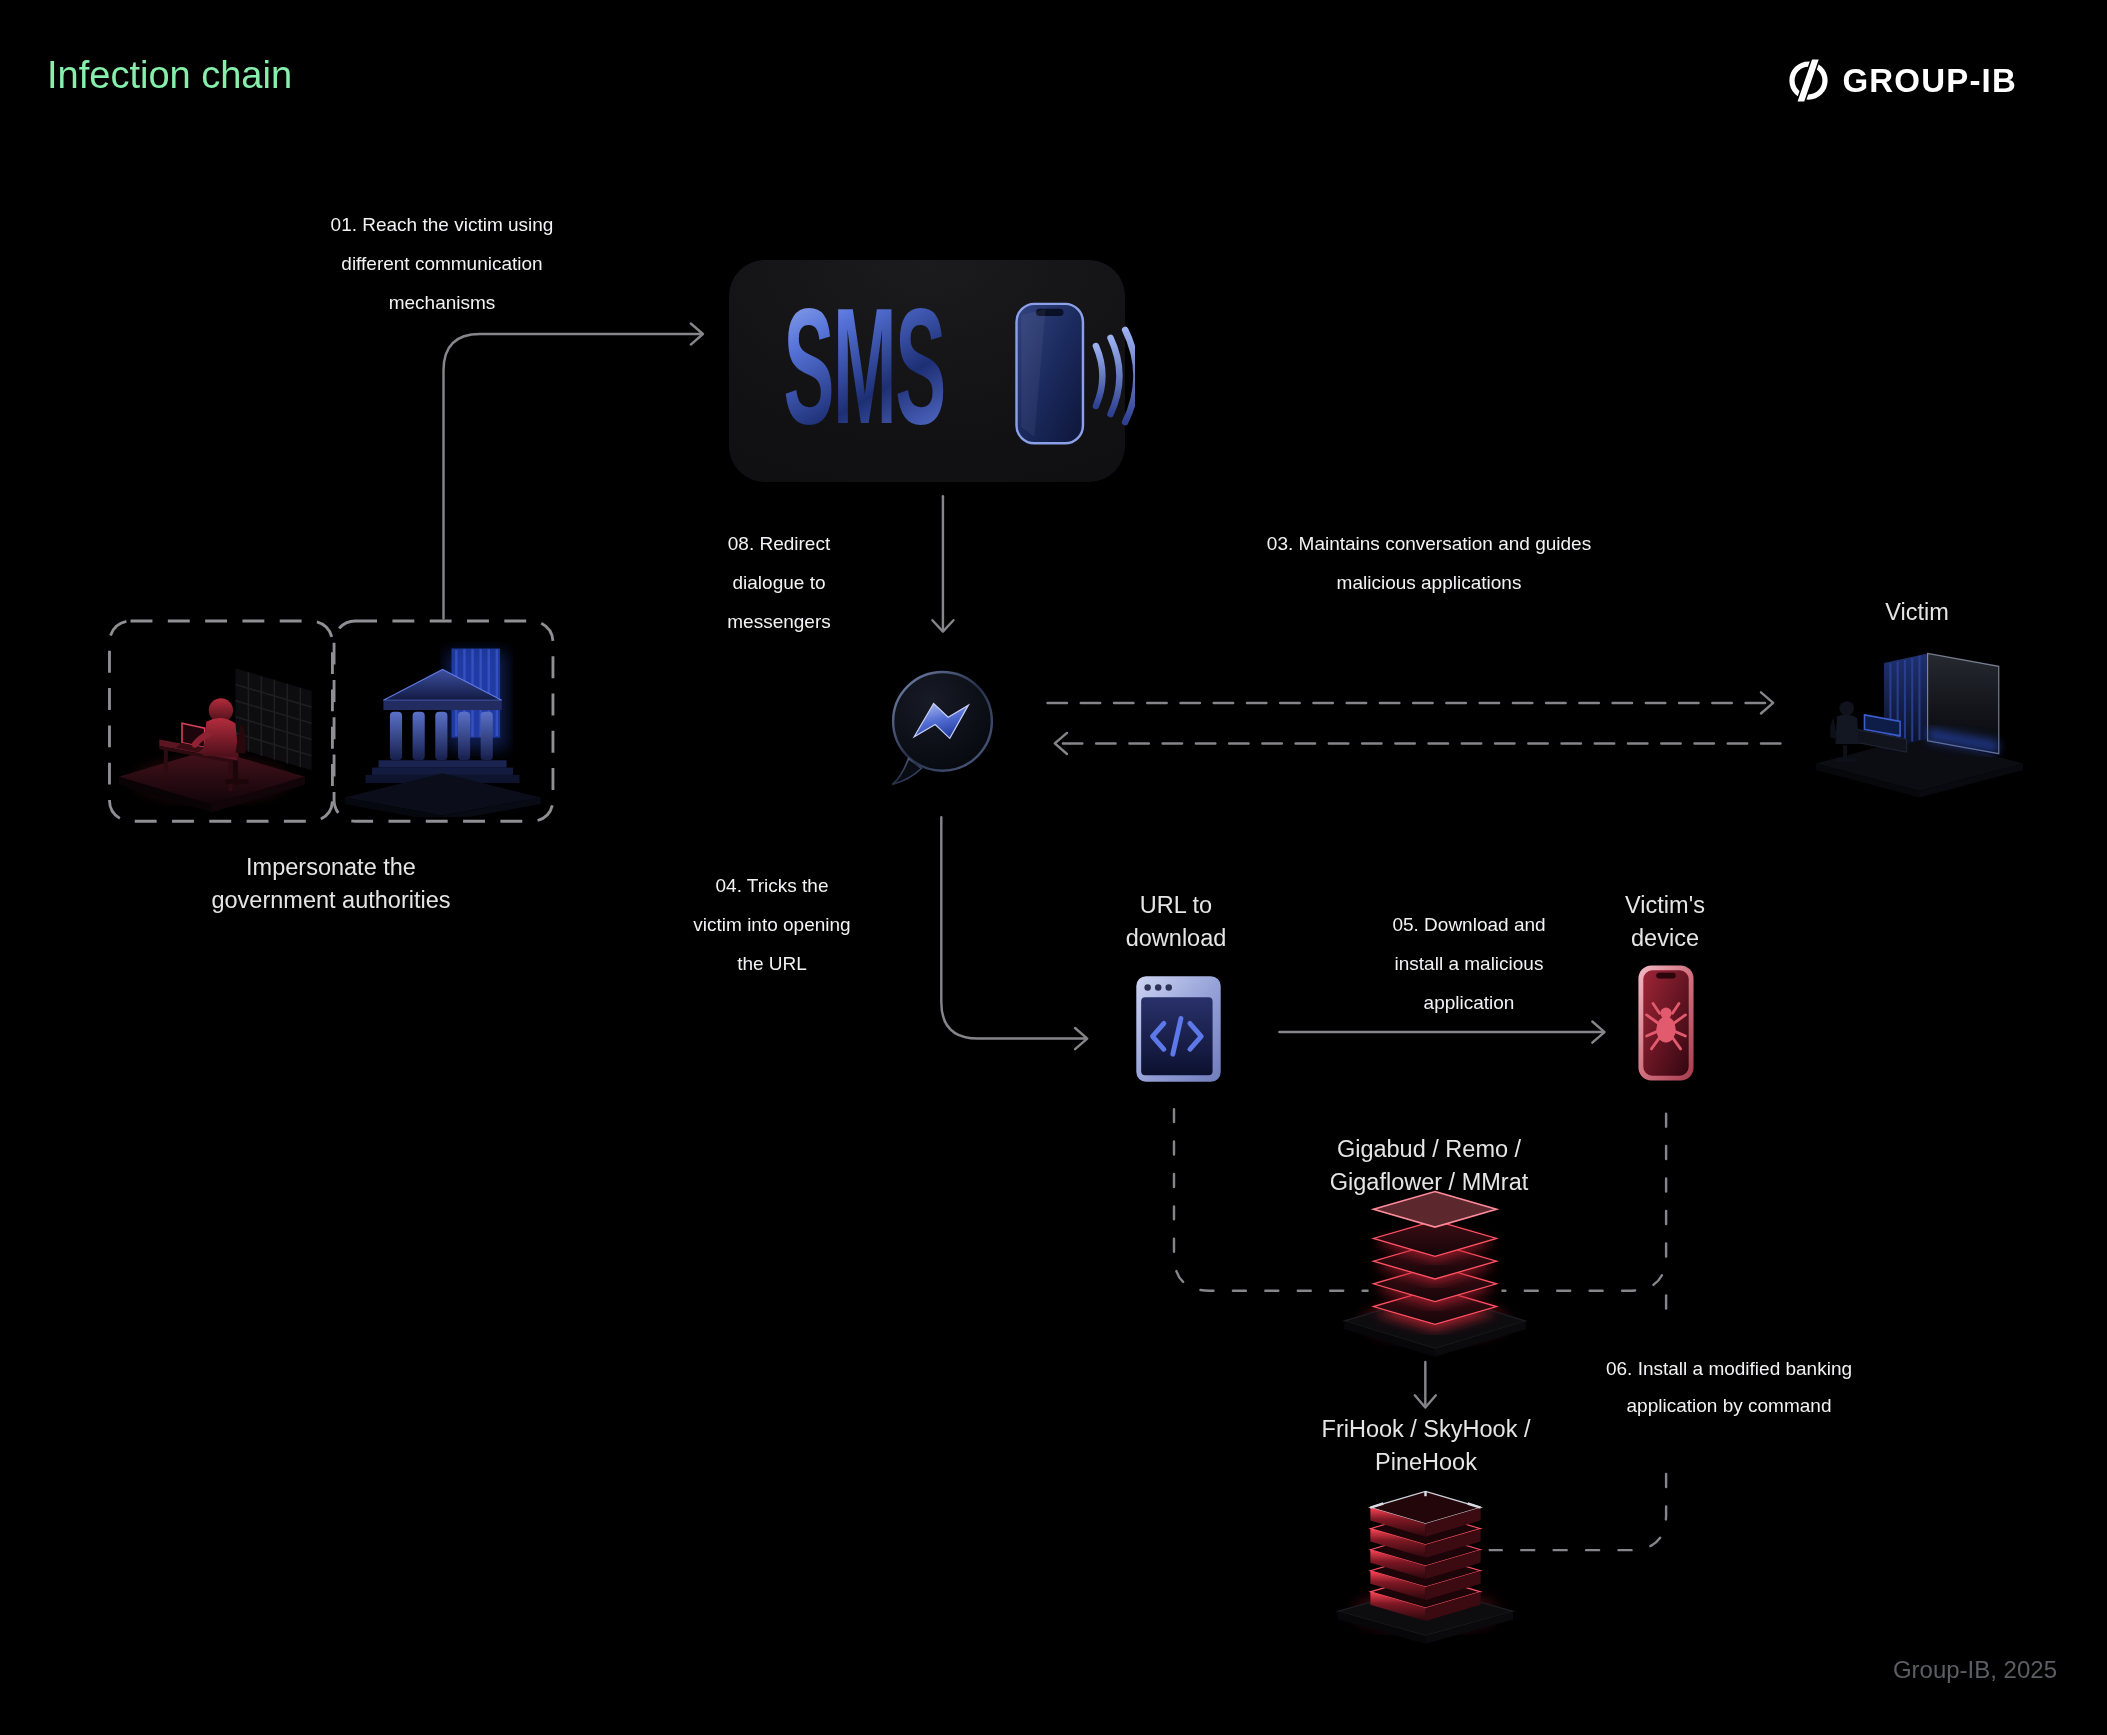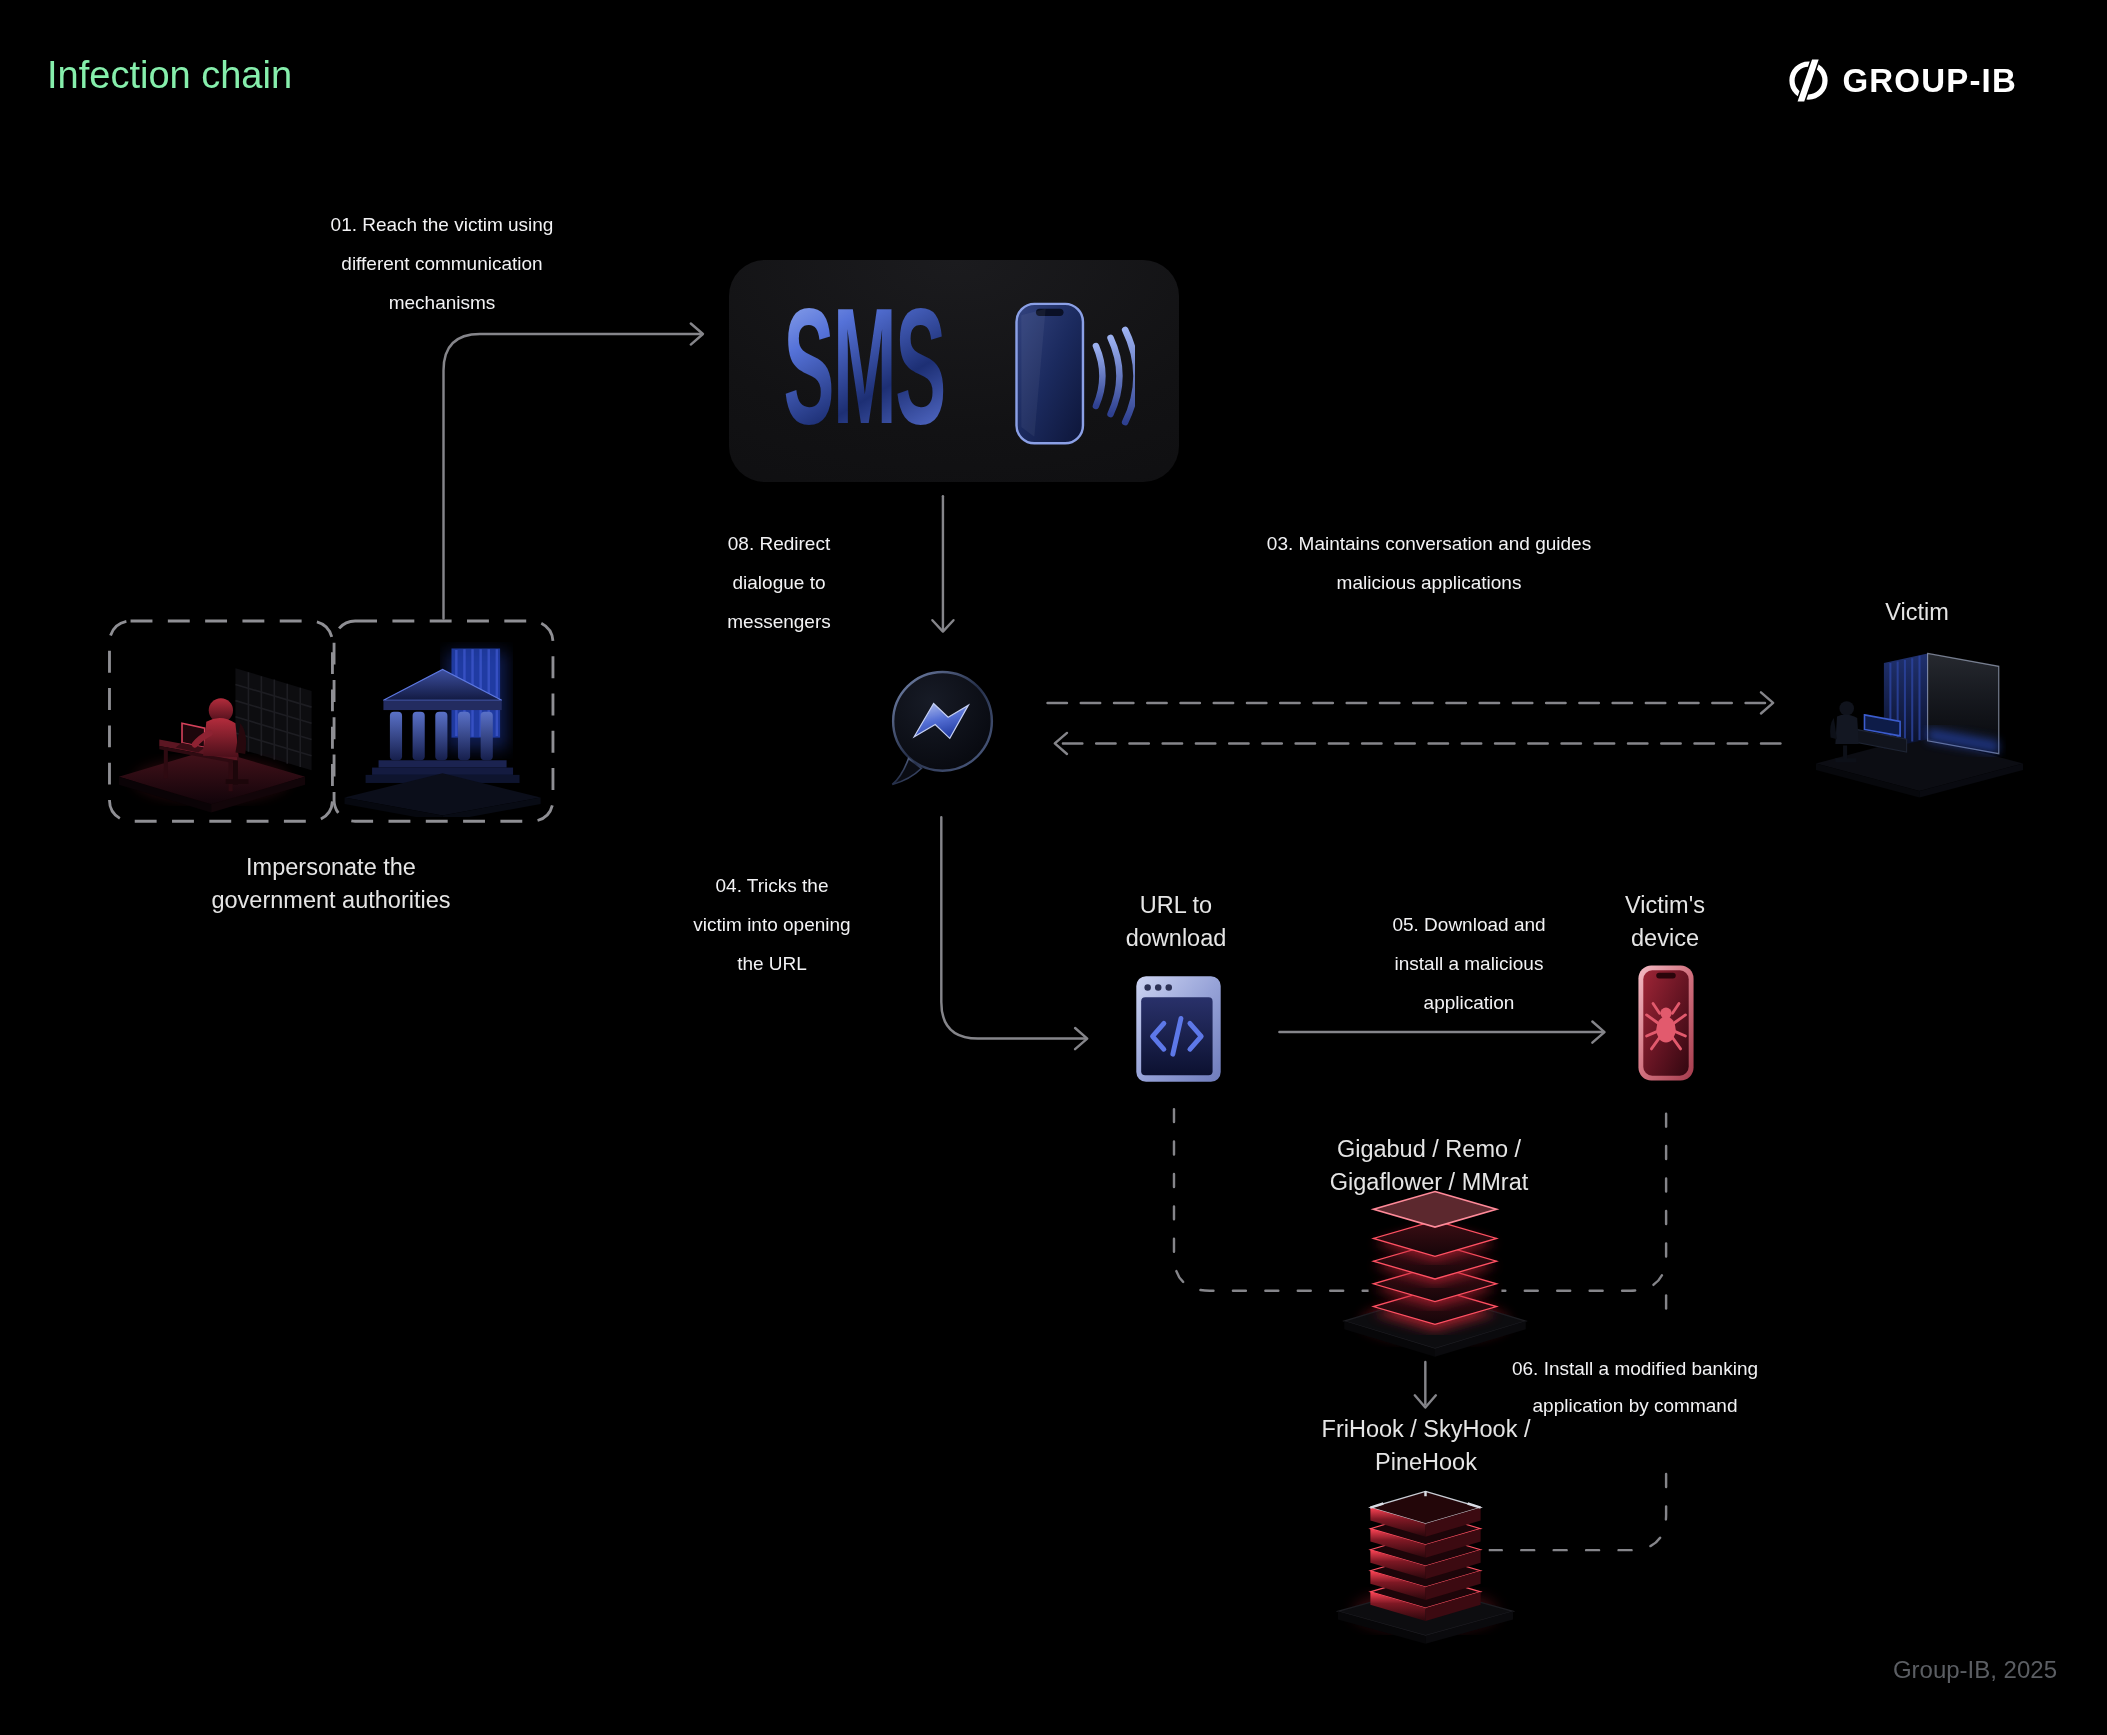--- a/index.html
+++ b/index.html
@@ -15,21 +15,21 @@
   .gray-label{transform:translateX(-50%);text-align:center;color:#e5e5e5;
               font-size:23.5px;line-height:33px;}
   .gray-label div{white-space:nowrap;}
   .footer-note{right:51px;top:1656px;font-size:24px;color:#5b5e63;}
 
   
   .brand{left:1786px;top:57px;display:flex;align-items:center;gap:11.4px;}
   .brand-name{font-size:33px;font-weight:800;letter-spacing:1.2px;color:#ffffff;}
 
   
-  .sms-panel{left:729px;top:260px;width:450px;height:222px;border-radius:36px;
+  .sms-panel{left:729px;top:260px;width:396px;height:222px;border-radius:36px;
              background:radial-gradient(120% 140% at 50% 0%, #1b1b1e 0%, #121214 55%, #0e0e10 100%);}
   .sms-word{position:absolute;left:54px;top:21px;width:162px;height:170px;
             display:flex;align-items:center;justify-content:center;}
   .sms-word span{font-size:166px;font-weight:700;letter-spacing:-3.2px;
             transform:scale(0.46,1.0);display:inline-block;
             background:linear-gradient(165deg,#a7bcf5 0%,#5572d8 30%,#1d2f74 62%,#4c63bd 85%,#16224f 100%);
             -webkit-background-clip:text;background-clip:text;color:transparent;}
   .sms-phone{position:absolute;left:276px;top:39px;}
 
   
@@ -100,21 +100,21 @@
   <div class="abs step-text" style="left:772px;top:866px;">
     <div>04. Tricks the</div>
       <div>victim into opening</div>
       <div>the URL</div>
   </div>
   <div class="abs step-text" style="left:1433px;top:905px;margin-left:36px;">
     <div>05. Download and</div>
       <div>install a malicious</div>
       <div>application</div>
   </div>
-  <div class="abs step-text" style="left:1635px;top:1350px;line-height:37px;">
+  <div class="abs step-text" style="left:1729px;top:1350px;line-height:37px;">
     <div>06. Install a modified banking</div>
       <div>application by command</div>
   </div>
 
   <div class="abs gray-label" style="left:331px;top:851px;">
     <div>Impersonate the</div>
       <div>government authorities</div>
   </div>
   <div class="abs gray-label" style="left:1917px;top:596px;">
     <div>Victim</div>

